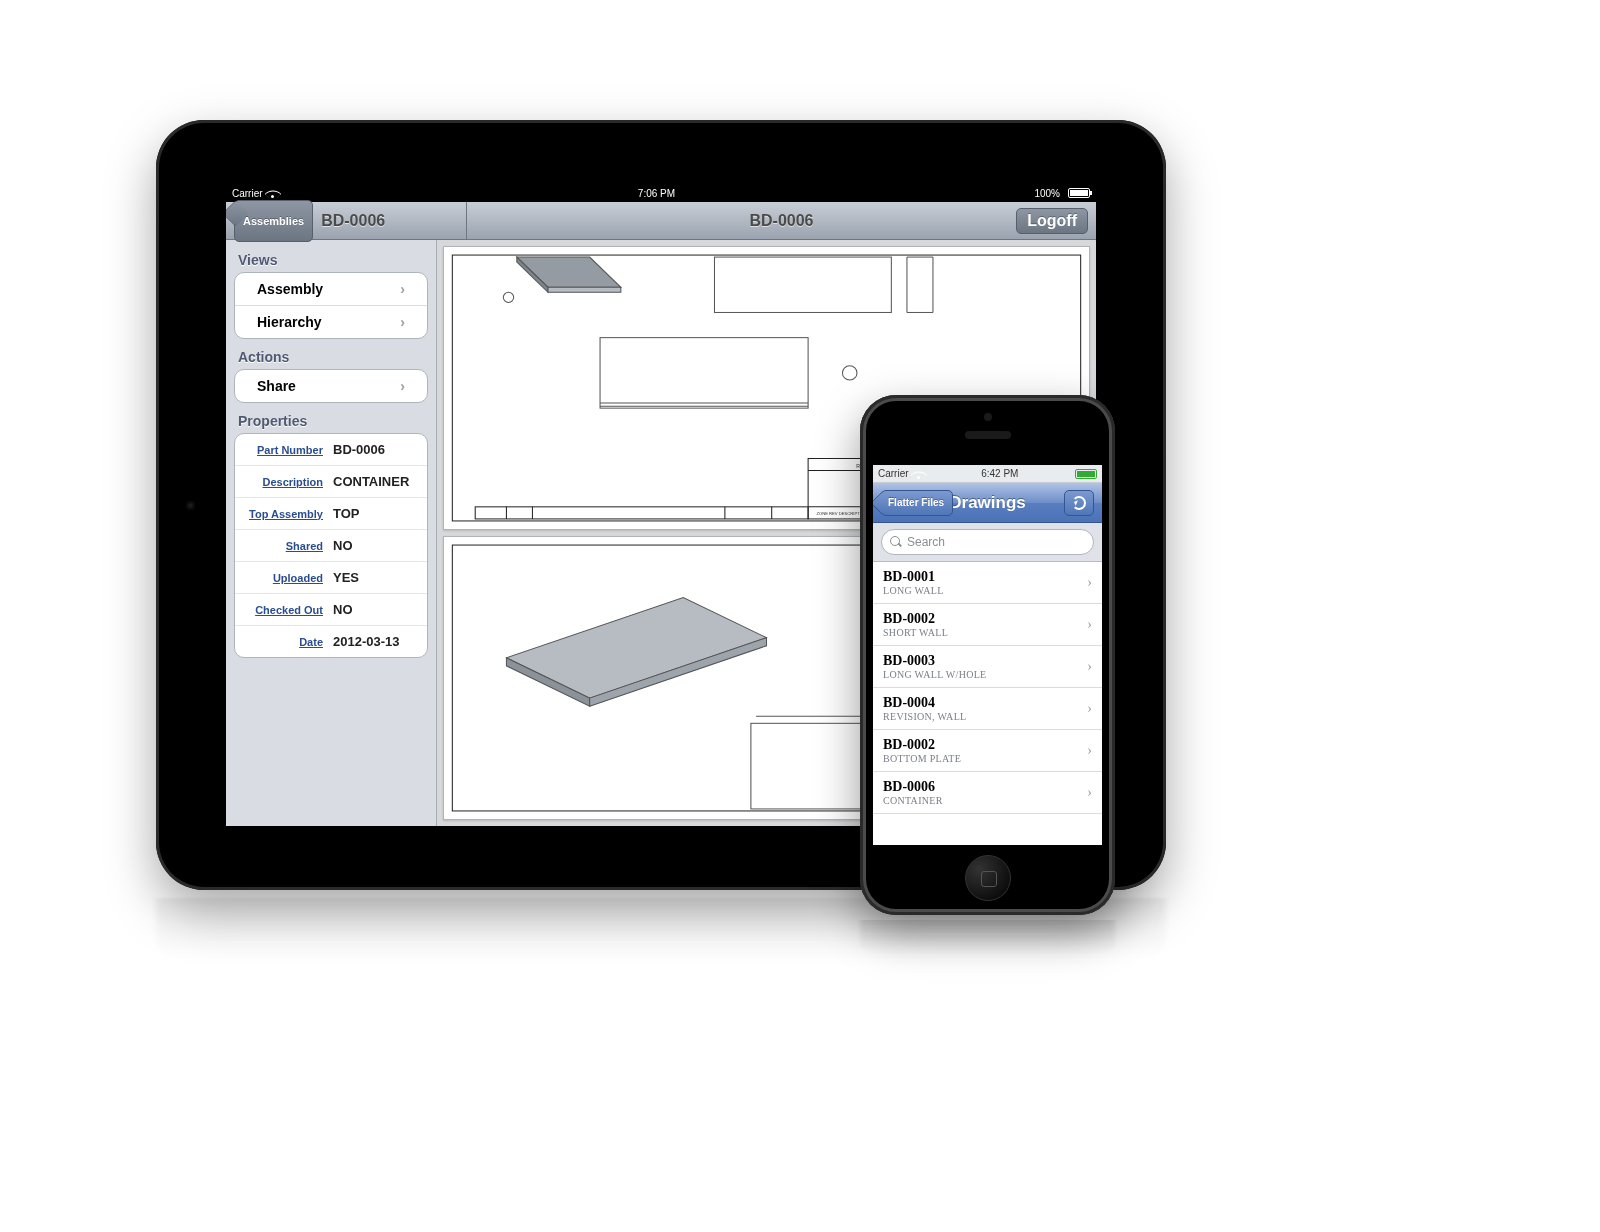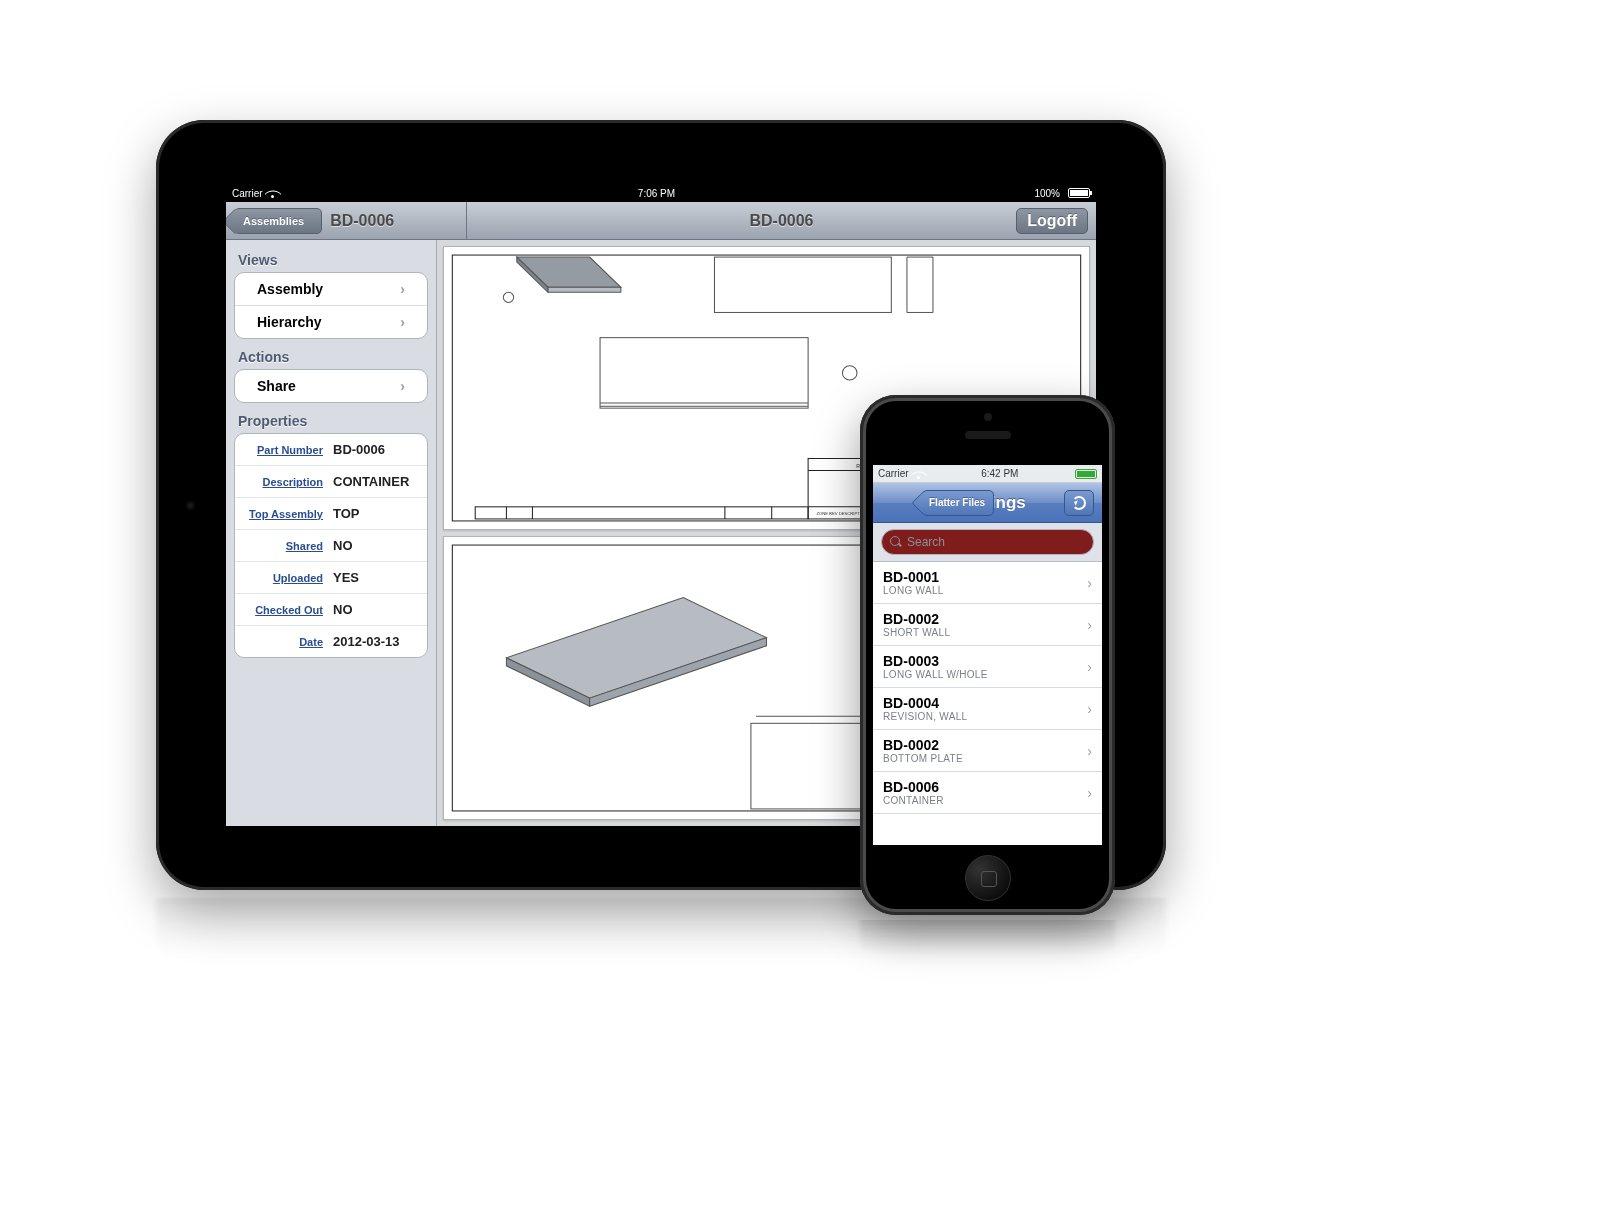--- a/index.html
+++ b/index.html
@@ -97,28 +97,28 @@
     flex:1;
     display:flex;
     align-items:center;
     justify-content:center;
     position:relative;
   }
   .right-pane-top .tb-btn.right {
     position:absolute; right:8px; top:50%; transform:translateY(-50%);
   }
   .tb-back {
-    display:flex; align-items:center; height:26px;
+    display:flex; align-items:center; height:42px;
     background: linear-gradient(#8d96a2,#6c7683);
     border:1px solid #56606c;
     border-radius:5px;
     color:#fff;
     font-size:11px;
     font-weight:bold;
-    padding: 0 17px 0 4px;
+    padding: 0 8px 0 4px;
     position:relative;
     text-shadow: 0 -1px 0 rgba(0,0,0,0.3);
   }
   .tb-back::before {
     content:""; position:absolute; left:-9px; top:3px;
     width:18px; height:18px;
     background: linear-gradient(135deg,#8d96a2,#6c7683);
     border-left:1px solid #56606c;
     border-bottom:1px solid #56606c;
     transform: rotate(45deg);
@@ -297,21 +297,20 @@
   .iphone-back {
     position:absolute; left:8px; top:50%; transform:translateY(-50%);
     height:26px;
     display:flex; align-items:center;
     background: linear-gradient(#7b99cf,#4f76b7);
     border:1px solid #35558e;
     border-radius:5px;
     color:#fff; font-size:10px; font-weight:bold;
     padding:0 8px 0 3px;
     text-shadow:0 -1px 0 rgba(0,0,0,0.3);
-    margin-left:41px;
   }
   .iphone-back::before {
     content:""; position:absolute; left:-8px; top:3px;
     width:17px; height:17px;
     background: linear-gradient(135deg,#7b99cf,#4f76b7);
     border-left:1px solid #35558e;
     border-bottom:1px solid #35558e;
     transform:rotate(45deg);
     border-radius:3px;
   }
@@ -324,31 +323,31 @@
     border-radius:5px;
     display:flex; align-items:center; justify-content:center;
     color:#fff;
   }
   .iphone-search {
     background:#dfe3e9;
     padding:6px 8px;
     border-bottom:1px solid #b8bdc5;
   }
   .iphone-search-field {
-    background:#7f1d1d;
+    background:#ffffff;
     border:1px solid #b0b5bd;
     border-radius:13px;
     height:26px;
     display:flex; align-items:center;
     padding:0 8px;
     font-size:12px;
     color:#8a8f97;
     gap:5px;
   }
-  .iphone-list { background:#fff; }
+  .iphone-list { background:#fff;font-family:Liberation Serif, serif; }
   .iphone-row {
     border-bottom:1px solid #d8dbe0;
     padding:7px 10px;
     display:flex; align-items:center; justify-content:space-between;
   }
   .iphone-row-text { display:flex; flex-direction:column; }
   .iphone-row-id { font-weight:bold; font-size:14px; color:#000; }
   .iphone-row-sub { font-size:10px; color:#7a7f88; letter-spacing:0.3px; }
 
   .mag-icon {

